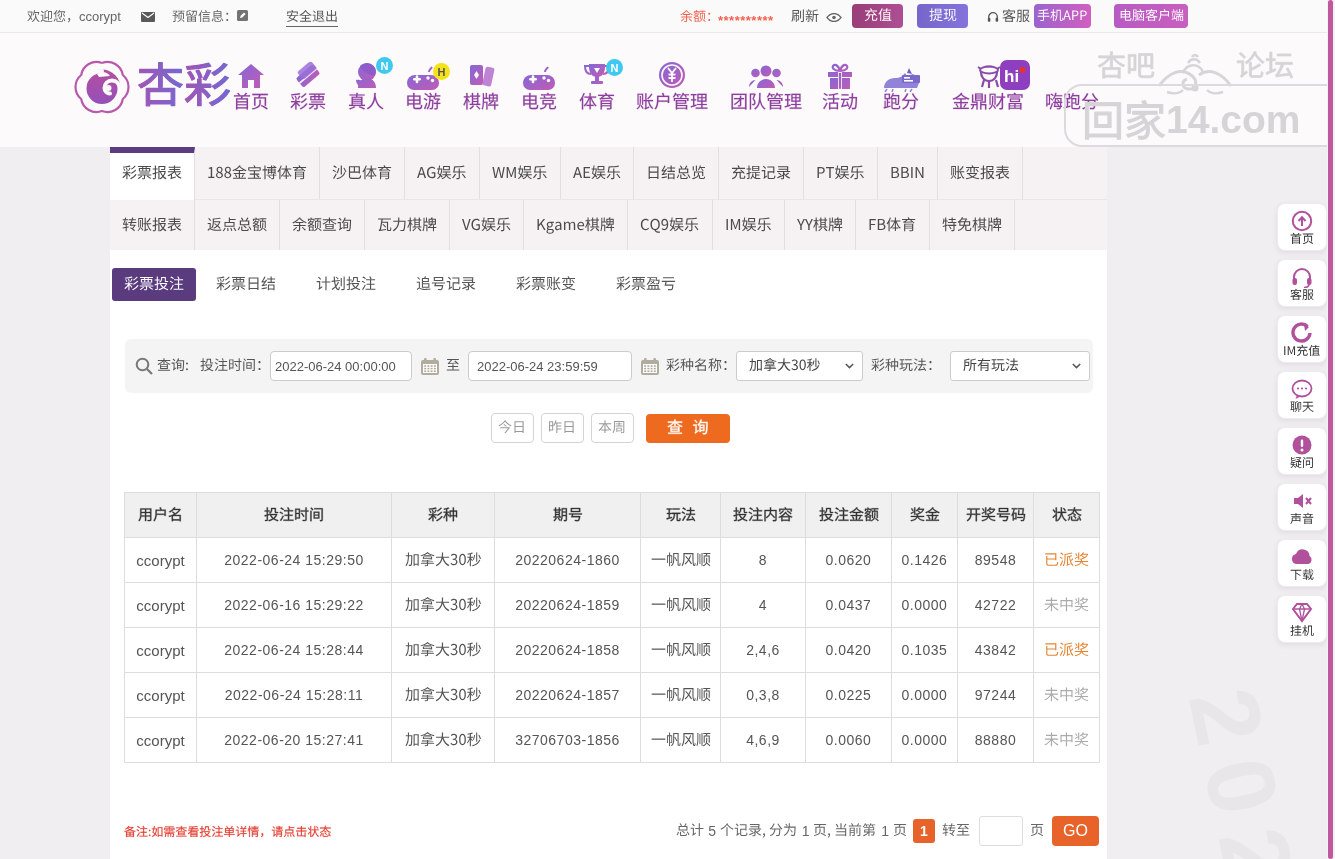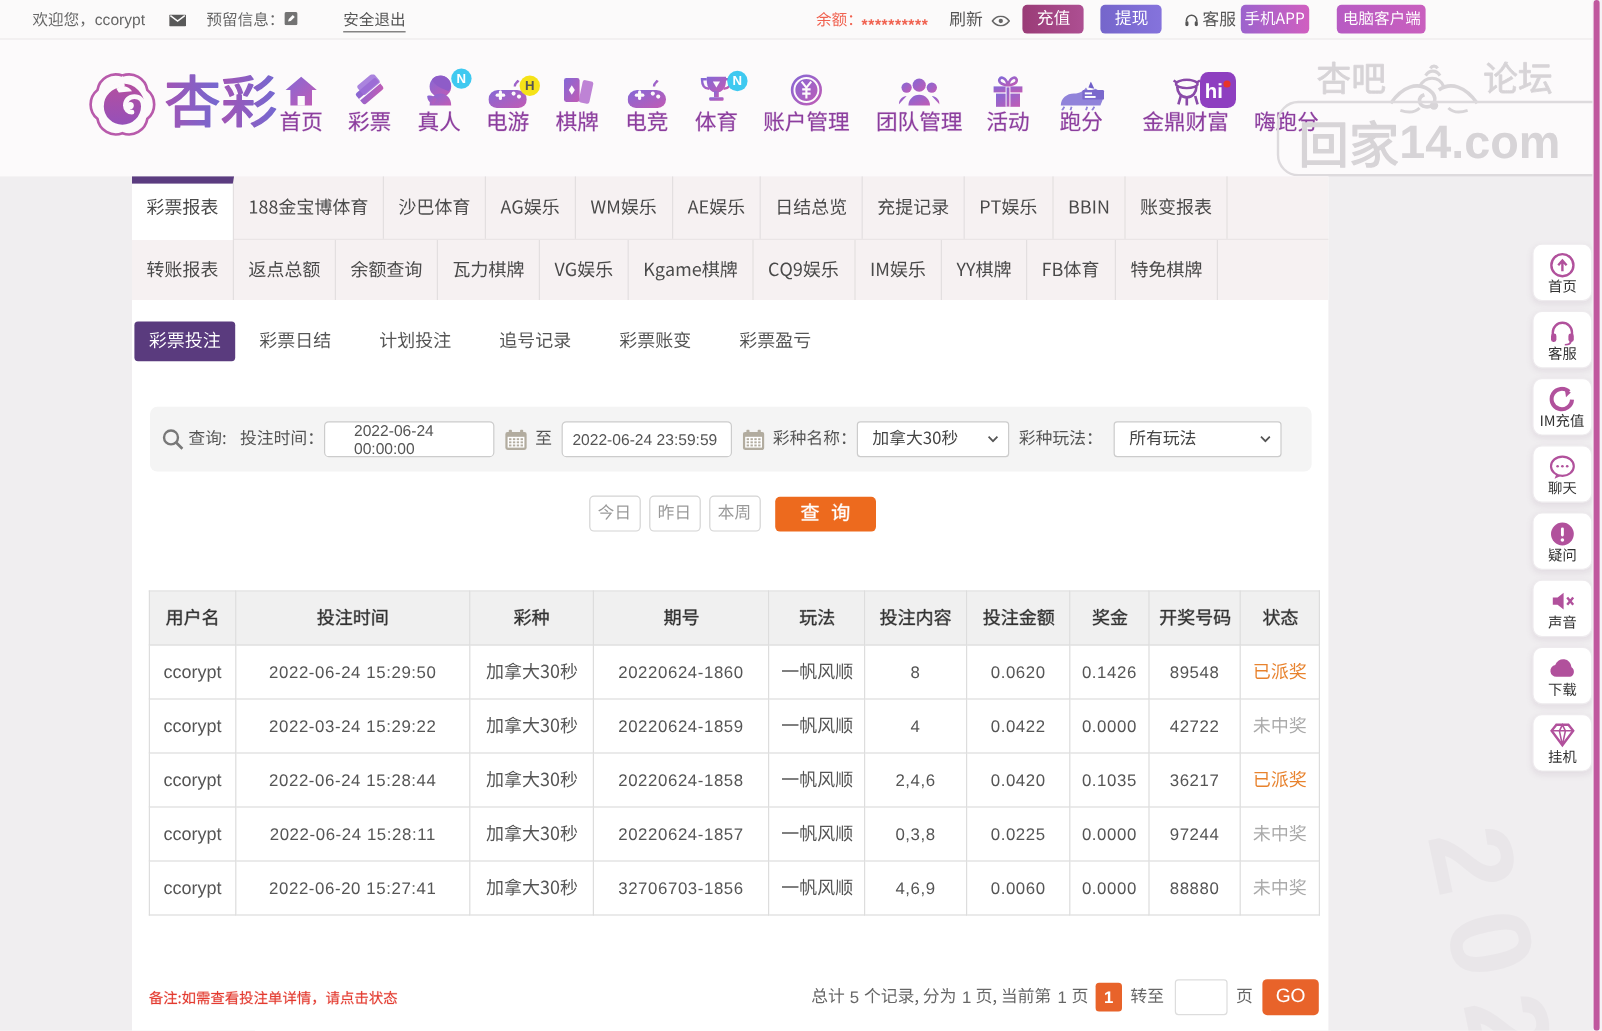--- a/index.html
+++ b/index.html
@@ -789,21 +789,21 @@
         <svg width="70" height="16" viewBox="0 0 70 16" style="display:block">
           <g transform="translate(0,12) scale(0.014000,-0.014000)" fill="#555">
             <use href="#g108" x="0"></use>
             <use href="#g109" x="1000"></use>
             <use href="#g117" x="2000"></use>
             <use href="#g118" x="3000"></use>
             <use href="#g8" x="4000"></use>
           </g>
         </svg>
       </div>
-      <div class="inp" style="width:142px;padding-left:24px">2022-06-24 00:00:00</div>
+      <div class="inp" style="width:142px;padding-left:4px">2022-06-24 00:00:00</div>
       <div style="margin-left:9px">
         <svg class="ic" width="18" height="17" viewBox="0 0 18 17" style="">
           <rect x="0" y="2" width="18" height="15" rx="2" fill="#b2ac9f"></rect>
           <rect x="2" y="6" width="14" height="9" fill="#fff"></rect>
           <g fill="#b2ac9f">
             <rect x="3.2" y="7.2" width="2" height="1.6"></rect>
             <rect x="6.4" y="7.2" width="2" height="1.6"></rect>
             <rect x="9.6" y="7.2" width="2" height="1.6"></rect>
             <rect x="12.8" y="7.2" width="2" height="1.6"></rect>
             <rect x="3.2" y="9.8" width="2" height="1.6"></rect>
@@ -819,21 +819,21 @@
           <rect x="12.4" y="0" width="2.6" height="4" rx="1" fill="#b2ac9f"></rect>
         </svg>
       </div>
       <div style="margin-left:7px">
         <svg width="14" height="16" viewBox="0 0 14 16" style="display:block">
           <g transform="translate(0,12) scale(0.014000,-0.014000)" fill="#555">
             <use href="#g119" x="0"></use>
           </g>
         </svg>
       </div>
-      <div class="inp" style="width:142px;padding-left:8px;margin-left:8px">2022-06-24 23:59:59</div>
+      <div class="inp" style="width:164px;padding-left:8px;margin-left:8px">2022-06-24 23:59:59</div>
       <div style="margin-left:9px">
         <svg class="ic" width="18" height="17" viewBox="0 0 18 17" style="">
           <rect x="0" y="2" width="18" height="15" rx="2" fill="#b2ac9f"></rect>
           <rect x="2" y="6" width="14" height="9" fill="#fff"></rect>
           <g fill="#b2ac9f">
             <rect x="3.2" y="7.2" width="2" height="1.6"></rect>
             <rect x="6.4" y="7.2" width="2" height="1.6"></rect>
             <rect x="9.6" y="7.2" width="2" height="1.6"></rect>
             <rect x="12.8" y="7.2" width="2" height="1.6"></rect>
             <rect x="3.2" y="9.8" width="2" height="1.6"></rect>
@@ -1102,21 +1102,21 @@
                   <use href="#g151" x="0"></use>
                   <use href="#g152" x="1000"></use>
                   <use href="#g142" x="2000"></use>
                 </g>
               </svg>
             </div>
           </td>
         </tr>
         <tr>
           <td class="u">ccorypt</td>
-          <td class="num">2022-03-24 15:29:22</td>
+          <td class="num">2022-06-16 15:29:22</td>
           <td>
             <div class="in">
               <svg width="77" height="17" viewBox="0 0 77 17" style="display:block">
                 <g transform="translate(0,13) scale(0.015000,-0.015000)" fill="#555">
                   <use href="#g123" x="0"></use>
                   <use href="#g124" x="1000"></use>
                   <use href="#g125" x="2000"></use>
                   <use href="#g126" x="3000"></use>
                   <use href="#g127" x="3555"></use>
                   <use href="#g128" x="4110"></use>
@@ -1131,21 +1131,21 @@
                 <g transform="translate(0,13) scale(0.015000,-0.015000)" fill="#555">
                   <use href="#g147" x="0"></use>
                   <use href="#g148" x="1000"></use>
                   <use href="#g149" x="2000"></use>
                   <use href="#g150" x="3000"></use>
                 </g>
               </svg>
             </div>
           </td>
           <td class="num">4</td>
-          <td class="num">0.0422</td>
+          <td class="num">0.0437</td>
           <td class="num">0.0000</td>
           <td class="num">42722</td>
           <td>
             <div class="in">
               <svg width="45" height="17" viewBox="0 0 45 17" style="display:block">
                 <g transform="translate(0,13) scale(0.015000,-0.015000)" fill="#aaa">
                   <use href="#g153" x="0"></use>
                   <use href="#g154" x="1000"></use>
                   <use href="#g142" x="2000"></use>
                 </g>
@@ -1179,21 +1179,21 @@
                   <use href="#g148" x="1000"></use>
                   <use href="#g149" x="2000"></use>
                   <use href="#g150" x="3000"></use>
                 </g>
               </svg>
             </div>
           </td>
           <td class="num">2,4,6</td>
           <td class="num">0.0420</td>
           <td class="num">0.1035</td>
-          <td class="num">36217</td>
+          <td class="num">43842</td>
           <td>
             <div class="in">
               <svg width="45" height="17" viewBox="0 0 45 17" style="display:block">
                 <g transform="translate(0,13) scale(0.015000,-0.015000)" fill="#e8822d">
                   <use href="#g151" x="0"></use>
                   <use href="#g152" x="1000"></use>
                   <use href="#g142" x="2000"></use>
                 </g>
               </svg>
             </div>

